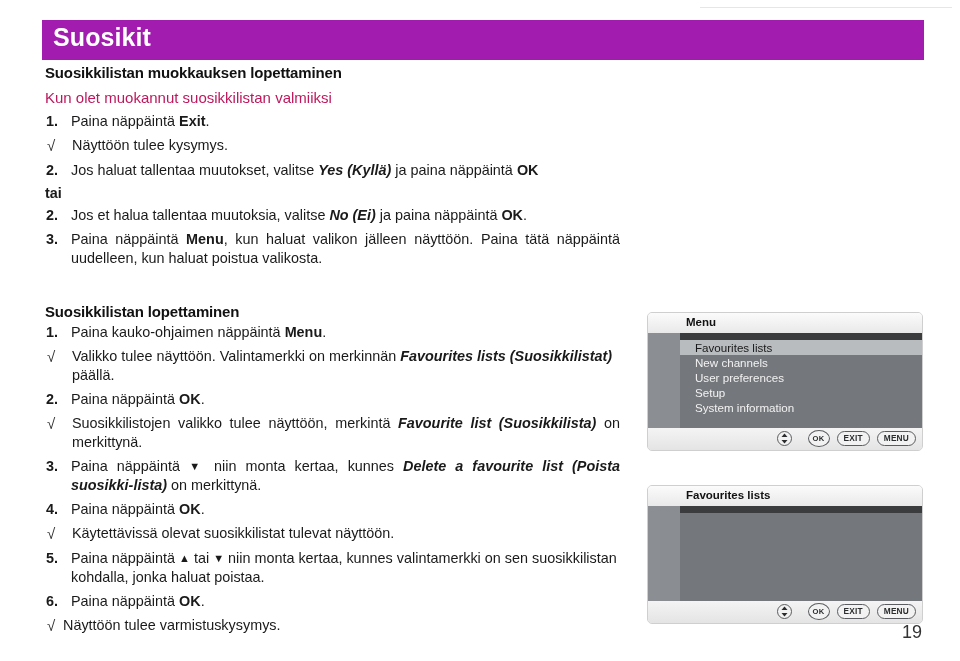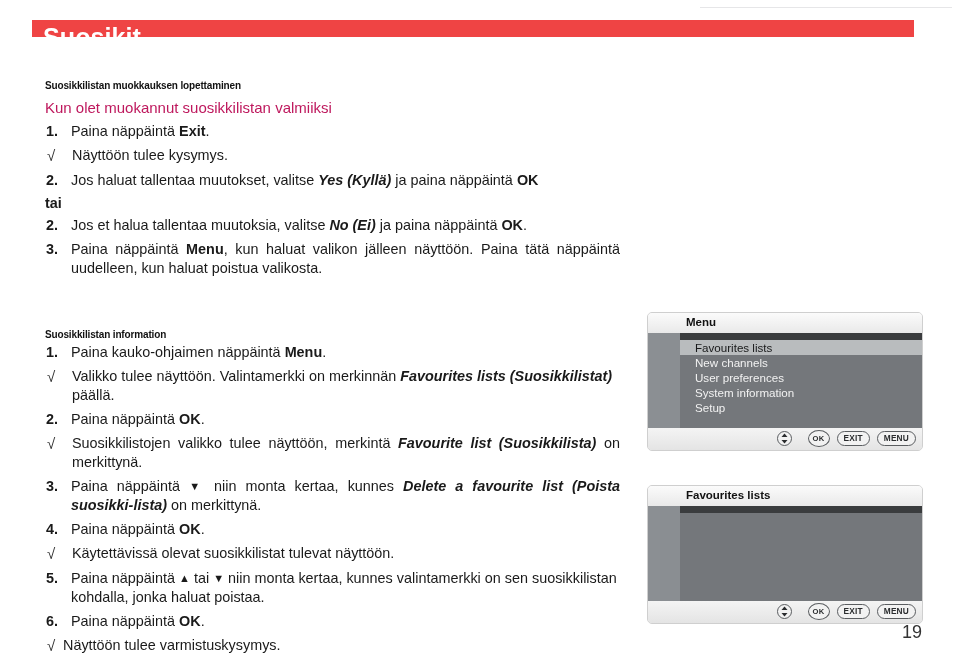--- a/index.html
+++ b/index.html
@@ -30,46 +30,46 @@
   .content {
     position: absolute;
     left: 0;
     top: 0;
     width: 640px;
     height: 661px;
   }
 
   .title-bar {
     position: absolute;
-    left: 32px;
+    left: 42px;
     top: 20px;
     width: 882px;
-    height: 17px;
-    background: #ef4444;
+    height: 40px;
+    background: #a21caf;
   }
   .title-bar .title-text {
     position: absolute;
     left: 11px;
     top: 3px;
     font-size: 25px;
     font-weight: bold;
     color: #ffffff;
     letter-spacing: 0.1px;
   }
 
   .body-col {
     position: absolute;
     left: 45px;
     top: 64px;
     width: 575px;
   }
 
   h2.sec-head {
-    margin: 16px 0 3px 0;
-    font-size: 10px;
+    margin: 0 0 3px 0;
+    font-size: 15px;
     font-weight: bold;
     color: #111111;
     letter-spacing: -0.15px;
   }
   p.sec-sub {
     margin: 8px 0 6px 0;
     font-size: 15px;
     color: #be185d;
   }
 
@@ -290,21 +290,21 @@
         <div class="tai">tai</div>
         <div class="row">
           <span class="marker">2.</span>
           <span class="txt">Jos et halua tallentaa muutoksia, valitse <i class="bi">No (Ei)</i> ja paina näppäintä <b>OK</b>.</span>
         </div>
         <div class="row justify">
           <span class="marker">3.</span>
           <span class="txt">Paina näppäintä <b>Menu</b>, kun haluat valikon jälleen näyttöön. Paina tätä näppäintä uudelleen, kun haluat poistua valikosta.</span>
         </div>
         <div class="gap-lg"></div>
-        <h2 class="sec-head">Suosikkilistan information</h2>
+        <h2 class="sec-head">Suosikkilistan lopettaminen</h2>
         <div class="row">
           <span class="marker">1.</span>
           <span class="txt">Paina kauko-ohjaimen näppäintä <b>Menu</b>.</span>
         </div>
         <div class="row">
           <span class="marker check">√</span>
           <span class="txt">Valikko tulee näyttöön. Valintamerkki on merkinnän <i class="bi">Favourites lists (Suosikkilistat)</i> päällä.</span>
         </div>
         <div class="row">
           <span class="marker">2.</span>
@@ -349,22 +349,22 @@
       </div>
       <div class="tv-body">
         <div class="tv-leftstrip"></div>
         <div class="tv-leftstrip2"></div>
         <div class="tv-panel">
           <div class="tv-panel-top"></div>
           <div class="tv-menu">
             <div class="tv-item sel">Favourites lists</div>
             <div class="tv-item">New channels</div>
             <div class="tv-item">User preferences</div>
+            <div class="tv-item">Setup</div>
             <div class="tv-item">System information</div>
-            <div class="tv-item">Setup</div>
           </div>
         </div>
       </div>
       <div class="tv-footer">
         <div class="tv-footer-inner">
           <div class="pill round">
             <svg width="9" height="11" viewBox="0 0 9 11">
               <polygon points="4.5,0.5 7.5,4 1.5,4" fill="#2a2c2e"></polygon>
               <polygon points="4.5,10.5 7.5,7 1.5,7" fill="#2a2c2e"></polygon>
             </svg>

